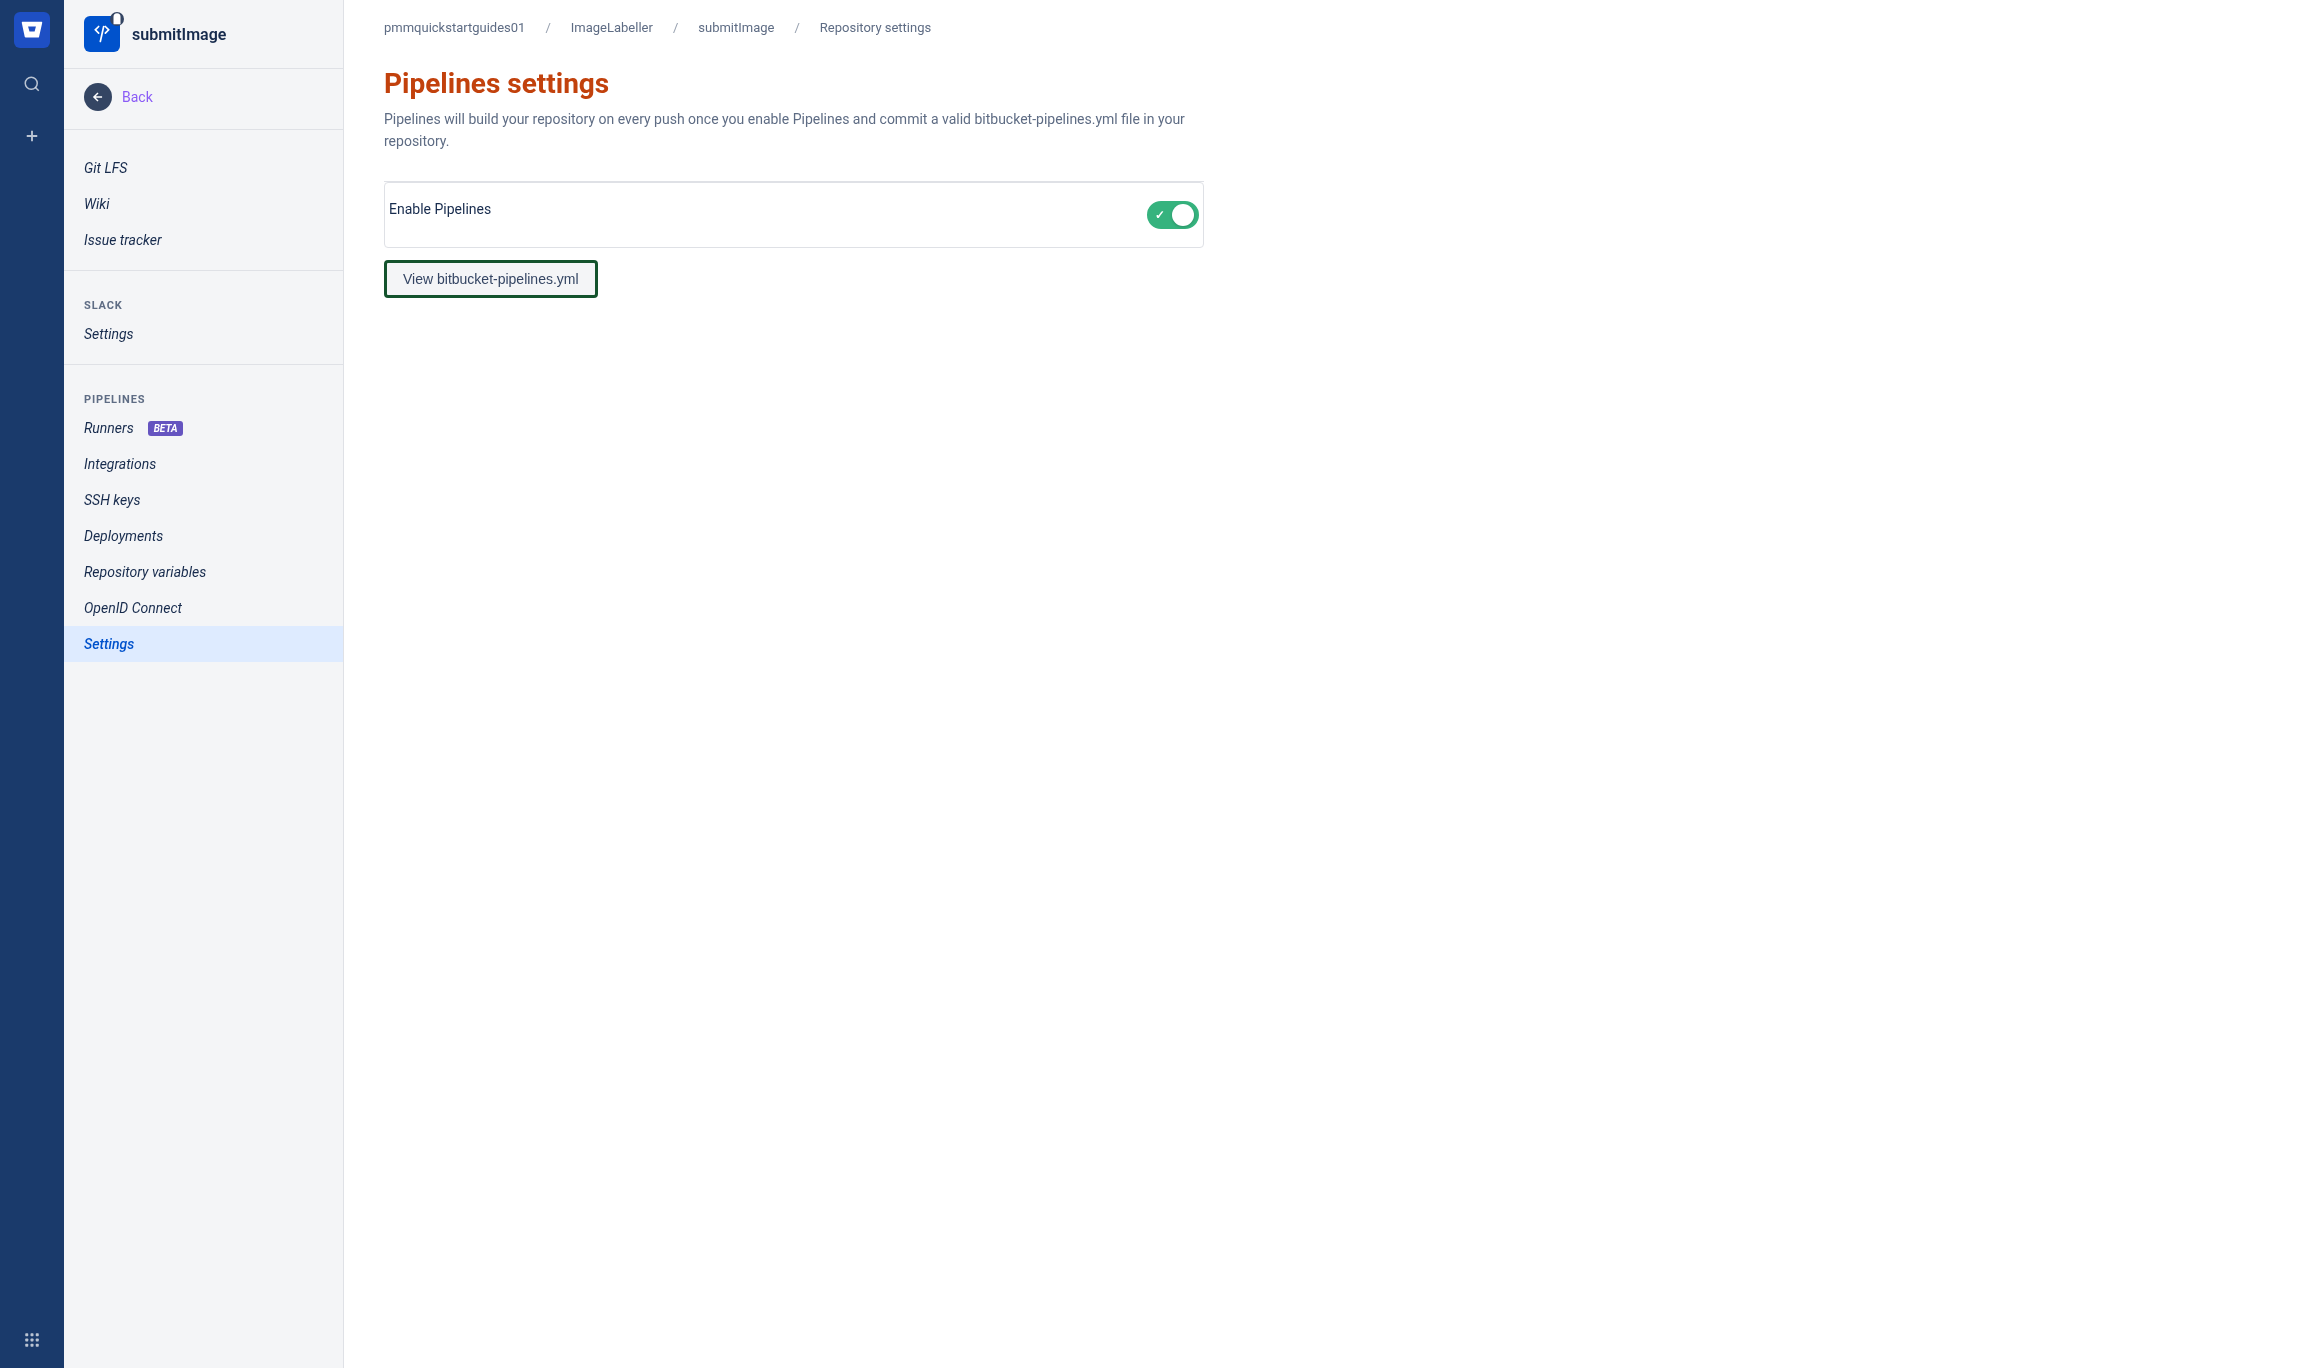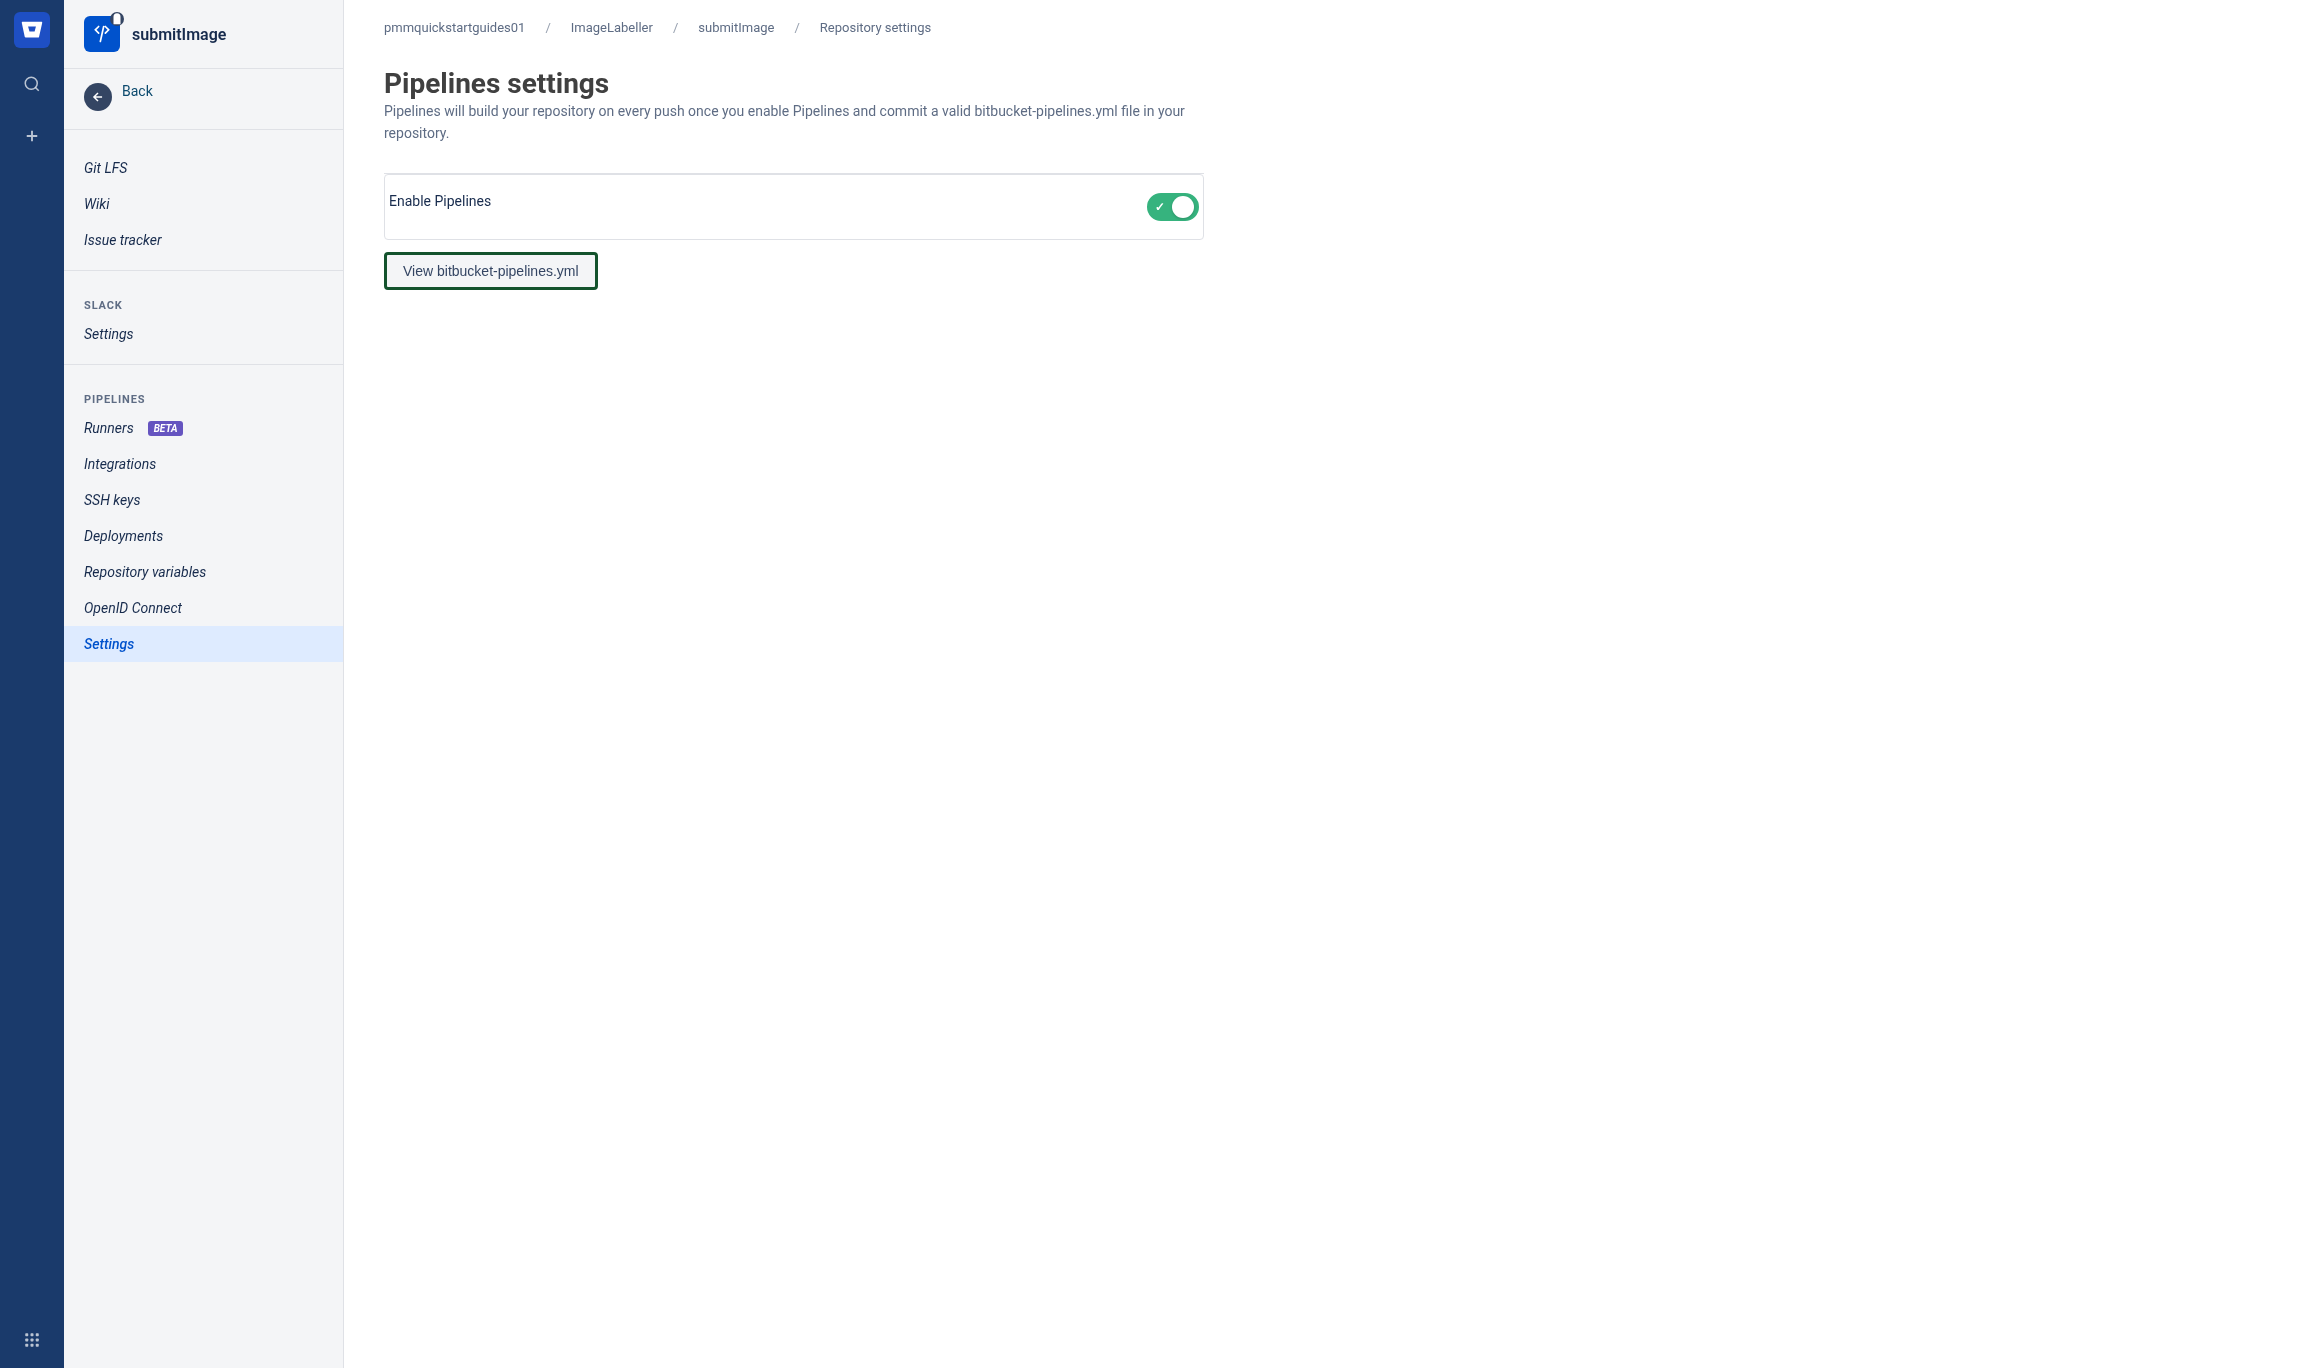--- a/index.html
+++ b/index.html
@@ -111,25 +111,25 @@
     }
 
     .sidebar-repo-name {
       font-size: 16px;
       font-weight: 600;
       color: #172b4d;
     }
 
     .sidebar-back {
       display: flex;
-      align-items: flex-start;
+      align-items: center;
       gap: 10px;
       padding: 14px 20px;
       cursor: pointer;
-      color: #0c4a6e;
+      color: #8b5cf6;
       font-size: 14px;
     }
 
     .back-arrow {
       width: 28px;
       height: 28px;
       background: #344563;
       border-radius: 50%;
       display: flex;
       align-items: center;
@@ -211,22 +211,22 @@
     }
 
     .content-area {
       padding: 32px 40px;
       max-width: 900px;
     }
 
     .page-title {
       font-size: 28px;
       font-weight: 700;
-      color: #404040;
-      margin-bottom: 0;
+      color: #c2410c;
+      margin-bottom: 8px;
     }
 
     .page-description {
       font-size: 14px;
       color: #5e6c84;
       line-height: 1.6;
       margin-bottom: 28px;
     }
 
     .settings-divider {

